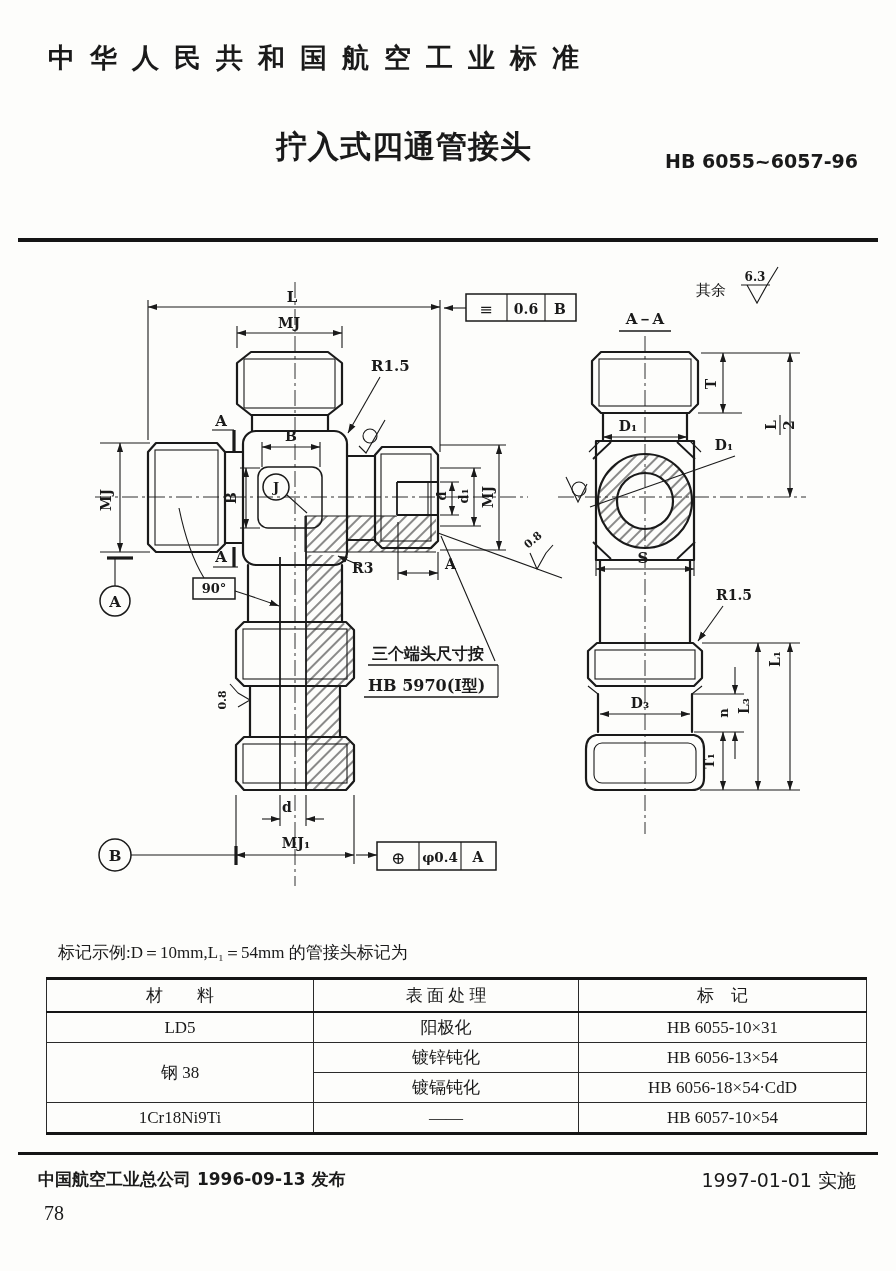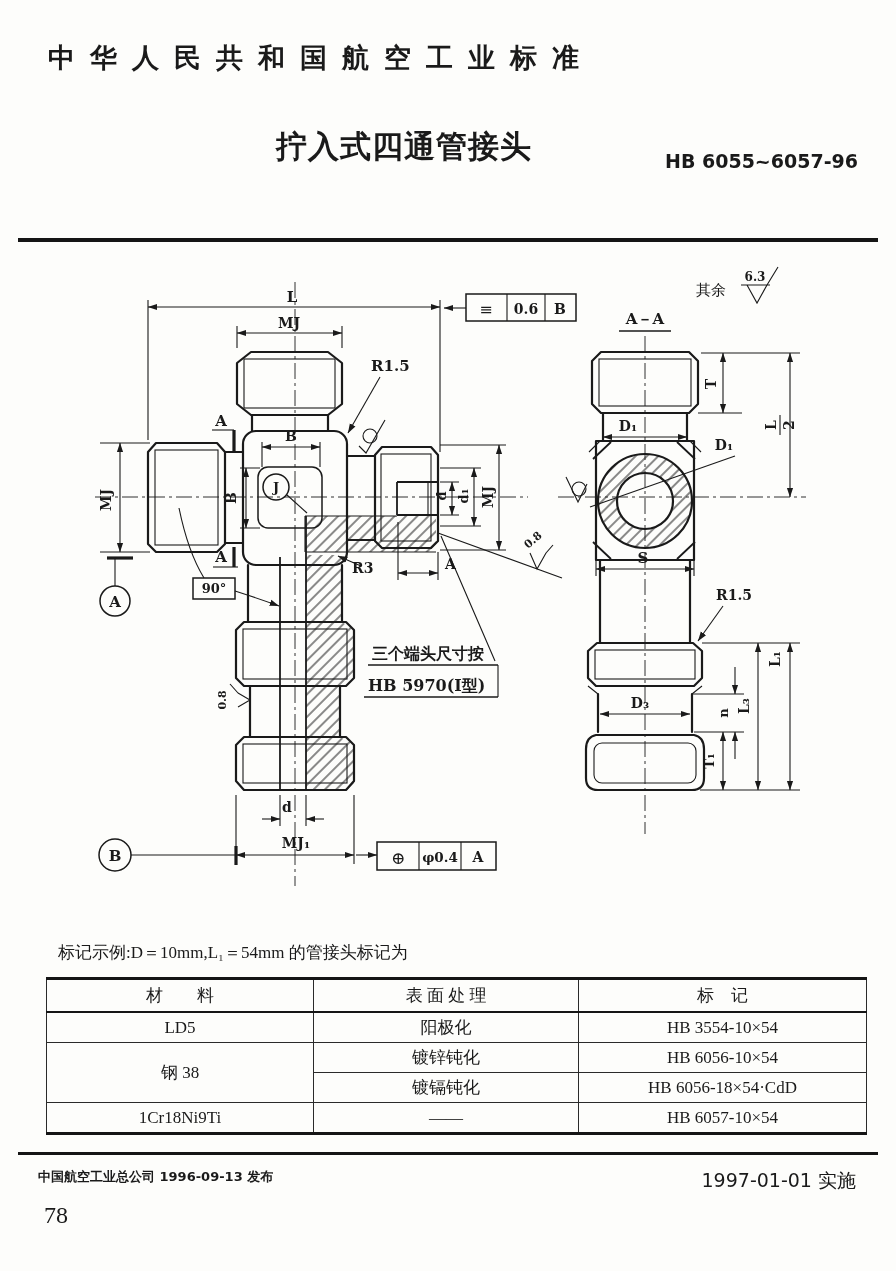--- a/index.html
+++ b/index.html
@@ -10,24 +10,24 @@
        font-family:"DejaVu Sans","Liberation Sans",sans-serif;font-weight:bold;
        font-size:27px;letter-spacing:15px;white-space:nowrap;}
   .ttl{left:276px;top:126px;font-family:"DejaVu Sans","Liberation Sans",sans-serif;
        font-weight:bold;font-size:31px;letter-spacing:1px;white-space:nowrap;}
   .std{right:38px;top:150px;font-family:"DejaVu Sans","Liberation Sans",sans-serif;
        font-weight:bold;font-size:19px;}
   .rule1{left:18px;top:238px;width:860px;height:4px;background:#151515;}
   .rule2{left:18px;top:1152px;width:860px;height:3px;background:#151515;}
   .note{left:58px;top:941px;font-size:17px;}
   .footL{left:38px;top:1168px;font-family:"DejaVu Sans","Liberation Sans",sans-serif;
-         font-weight:bold;font-size:13px;}
+         font-weight:bold;font-size:17px;}
   .footR{right:40px;top:1168px;font-family:"DejaVu Sans","Liberation Sans",sans-serif;
          font-weight:normal;font-size:19px;}
-  .pgno{left:44px;top:1202px;font-size:24px;}
+  .pgno{left:44px;top:1202px;font-size:20px;}
   table.mark{position:absolute;left:38px;top:977px;width:820px;border-collapse:collapse;
        font-size:17px;table-layout:fixed;
        border-top:3px solid #151515;border-bottom:3px solid #151515;margin-left:8px;}
   table.mark td{border:1.4px solid #2a2a2a;text-align:center;padding:2px 4px;height:25px;}
   table.mark tr.hd td{border-bottom:2.2px solid #151515;height:27px;}
   svg text{fill:#1a1a1a;font-family:"DejaVu Serif","Liberation Serif",serif;}
   .ol{stroke:#1a1a1a;stroke-width:2.2;fill:none;stroke-linejoin:round;stroke-linecap:round;}
   .o8{stroke:#1a1a1a;stroke-width:1.8;fill:none;}
   .tl{stroke:#1a1a1a;stroke-width:1.1;fill:none;}
   .t6{stroke:#1a1a1a;stroke-width:1.5;fill:none;}
@@ -293,26 +293,26 @@
     </colgroup>
   <tbody>
       <tr class="hd">
     <td>材　　料</td>
     <td>表 面 处 理</td>
     <td>标　记</td>
   </tr>
   <tr>
     <td>LD5</td>
     <td>阳极化</td>
-    <td>HB 3554-10×54</td>
+    <td>HB 6055-10×31</td>
   </tr>
   <tr>
     <td rowspan="2">钢 38</td>
     <td>镀锌钝化</td>
-    <td>HB 6056-10×54</td>
+    <td>HB 6056-13×54</td>
   </tr>
   <tr>
     <td>镀镉钝化</td>
     <td>HB 6056-18×54·CdD</td>
   </tr>
   <tr>
     <td>1Cr18Ni9Ti</td>
     <td>——</td>
     <td>HB 6057-10×54</td>
   </tr>

